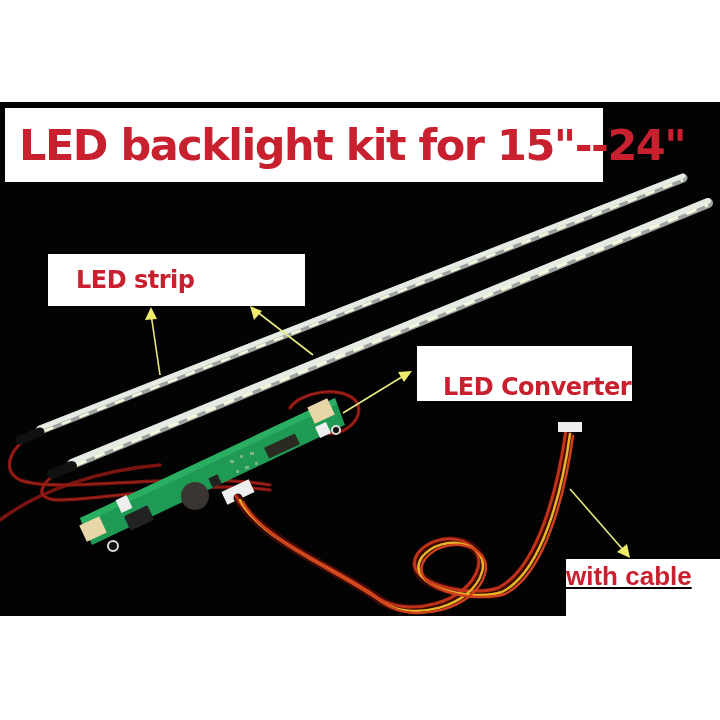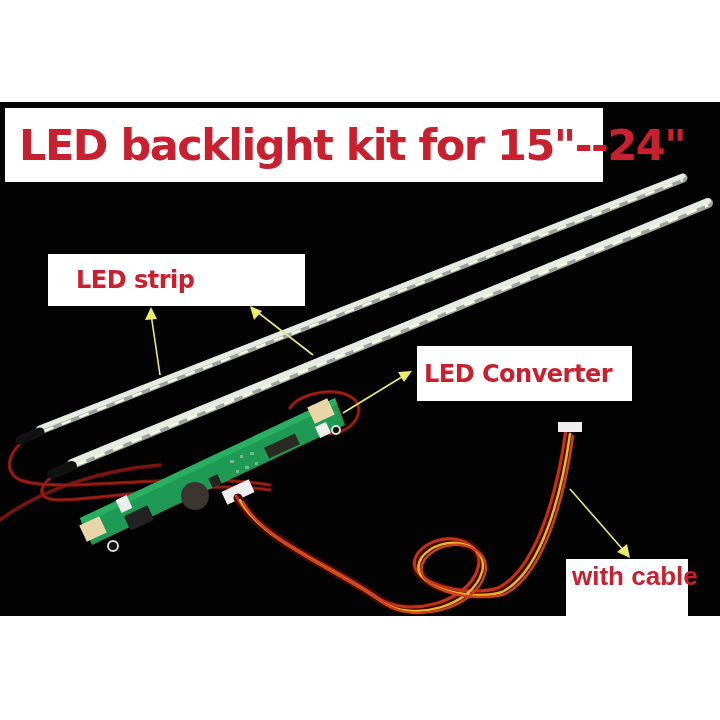--- a/index.html
+++ b/index.html
@@ -5,23 +5,23 @@
   html, body { margin:0; padding:0; background:#ffffff; }
   body { width:720px; height:720px; position:relative; overflow:hidden; font-family:"DejaVu Sans", sans-serif; }
   .photo { position:absolute; left:0; top:102px; width:720px; height:514px; background:#030303; }
   .scene { position:absolute; left:0; top:0; width:720px; height:720px; }
   .label-box { position:absolute; background:#ffffff; box-sizing:border-box; display:flex; align-items:center; }
   .label-text { color:#c8202e; font-weight:bold; white-space:nowrap; letter-spacing:-0.5px; }
   #title-box { left:5px; top:108px; width:598px; height:74px; padding-left:14px; }
   #title-box .label-text { font-size:43px; letter-spacing:-1.5px; }
   #strip-box { left:48px; top:254px; width:257px; height:52px; padding-left:28px; }
   #strip-box .label-text { font-size:24px; }
-  #conv-box { left:417px; top:346px; width:215px; height:55px; padding-left:7px; }
+  #conv-box { left:417px; top:346px; width:215px; height:55px; padding-left:26px;align-items:flex-end; }
   #conv-box .label-text { font-size:24px; }
-  #cable-box { left:566px; top:559px; width:122px; height:57px; padding-left:6px; align-items:flex-start; padding-top:2px; }
+  #cable-box { left:566px; top:559px; width:154px; height:57px; padding-left:0; align-items:flex-start; padding-top:2px;text-decoration:underline; }
   #cable-box .label-text { font-family:"Liberation Sans", sans-serif; font-size:26px; letter-spacing:0; }
 </style>
 </head>
 <body>
 
 <div class="photo"></div>
 
 <svg class="scene" viewBox="0 0 720 720" xmlns="http://www.w3.org/2000/svg">
 
   <g fill="none" stroke="#7a1410" stroke-width="3.5" stroke-linecap="round">

